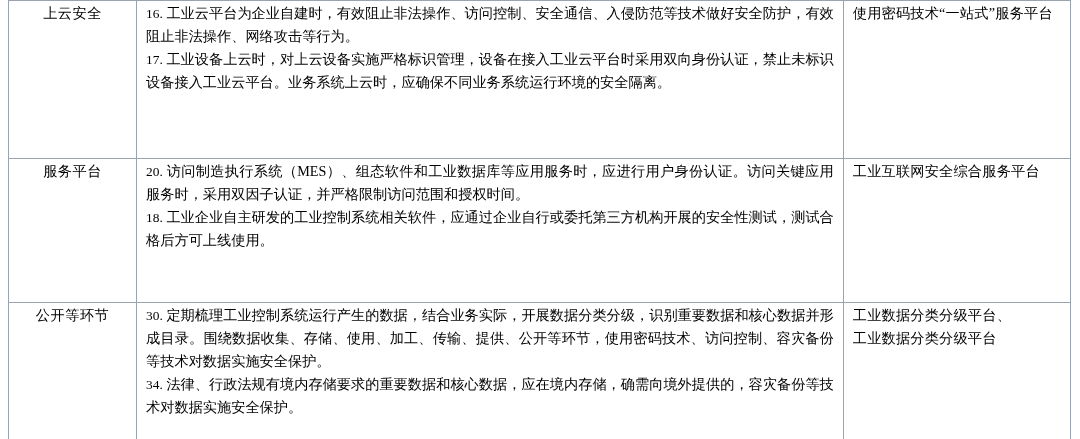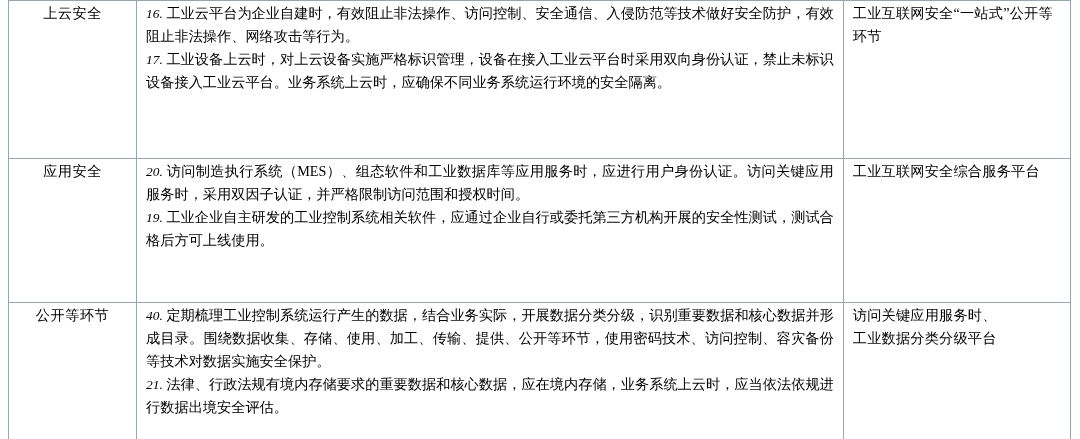--- a/index.html
+++ b/index.html
@@ -41,21 +41,20 @@
   }
 
   .body-cell p {
     margin: 0;
     text-align: justify;
     text-justify: inter-ideograph;
   }
   .body-cell .num {
     font-family: "Liberation Serif", "DejaVu Serif", serif;
     font-size: 13.4px;
-    font-style: italic;
   }
 
   .plat-cell {
     letter-spacing: 0.2px;
   }
   .plat-cell p {
     margin: 0;
   }
 
   .row-yunsec td { height: 148px; }
@@ -74,44 +73,44 @@
   <tbody>
     <tr class="row-yunsec">
       <td class="cat-cell">
         <span class="cat-text">上云安全</span>
       </td>
       <td class="body-cell">
         <p><span class="num">16.</span> <span>工业云平台为企业自建时，有效阻止非法操作、访问控制、安全通信、入侵防范等技术做好安全防护，有效阻止非法操作、网络攻击等行为。</span></p>
         <p><span class="num">17.</span> <span>工业设备上云时，对上云设备实施严格标识管理，设备在接入工业云平台时采用双向身份认证，禁止未标识设备接入工业云平台。业务系统上云时，应确保不同业务系统运行环境的安全隔离。</span></p>
       </td>
       <td class="plat-cell">
-        <p>工业互联网安全“一站式”公开等环节</p>
+        <p>使用密码技术“一站式”服务平台</p>
       </td>
     </tr>
 
     <tr class="row-appsec">
       <td class="cat-cell">
-        <span class="cat-text">应用安全</span>
+        <span class="cat-text">服务平台</span>
       </td>
       <td class="body-cell">
         <p><span class="num">20.</span> <span>访问制造执行系统（MES）、组态软件和工业数据库等应用服务时，应进行用户身份认证。访问关键应用服务时，采用双因子认证，并严格限制访问范围和授权时间。</span></p>
-        <p><span class="num">19.</span> <span>工业企业自主研发的工业控制系统相关软件，应通过企业自行或委托第三方机构开展的安全性测试，测试合格后方可上线使用。</span></p>
+        <p><span class="num">18.</span> <span>工业企业自主研发的工业控制系统相关软件，应通过企业自行或委托第三方机构开展的安全性测试，测试合格后方可上线使用。</span></p>
       </td>
       <td class="plat-cell">
         <p>工业互联网安全综合服务平台</p>
       </td>
     </tr>
 
     <tr class="row-datasec">
       <td class="cat-cell">
         <span class="cat-text">公开等环节</span>
       </td>
       <td class="body-cell">
-        <p><span class="num">40.</span> <span>定期梳理工业控制系统运行产生的数据，结合业务实际，开展数据分类分级，识别重要数据和核心数据并形成目录。围绕数据收集、存储、使用、加工、传输、提供、公开等环节，使用密码技术、访问控制、容灾备份等技术对数据实施安全保护。</span></p>
-        <p><span class="num">21.</span> <span>法律、行政法规有境内存储要求的重要数据和核心数据，应在境内存储，业务系统上云时，应当依法依规进行数据出境安全评估。</span></p>
+        <p><span class="num">30.</span> <span>定期梳理工业控制系统运行产生的数据，结合业务实际，开展数据分类分级，识别重要数据和核心数据并形成目录。围绕数据收集、存储、使用、加工、传输、提供、公开等环节，使用密码技术、访问控制、容灾备份等技术对数据实施安全保护。</span></p>
+        <p><span class="num">34.</span> <span>法律、行政法规有境内存储要求的重要数据和核心数据，应在境内存储，确需向境外提供的，容灾备份等技术对数据实施安全保护。</span></p>
       </td>
       <td class="plat-cell">
-        <p>访问关键应用服务时、</p>
+        <p>工业数据分类分级平台、</p>
         <p>工业数据分类分级平台</p>
       </td>
     </tr>
   </tbody>
 </table>
 
 </body></html>

